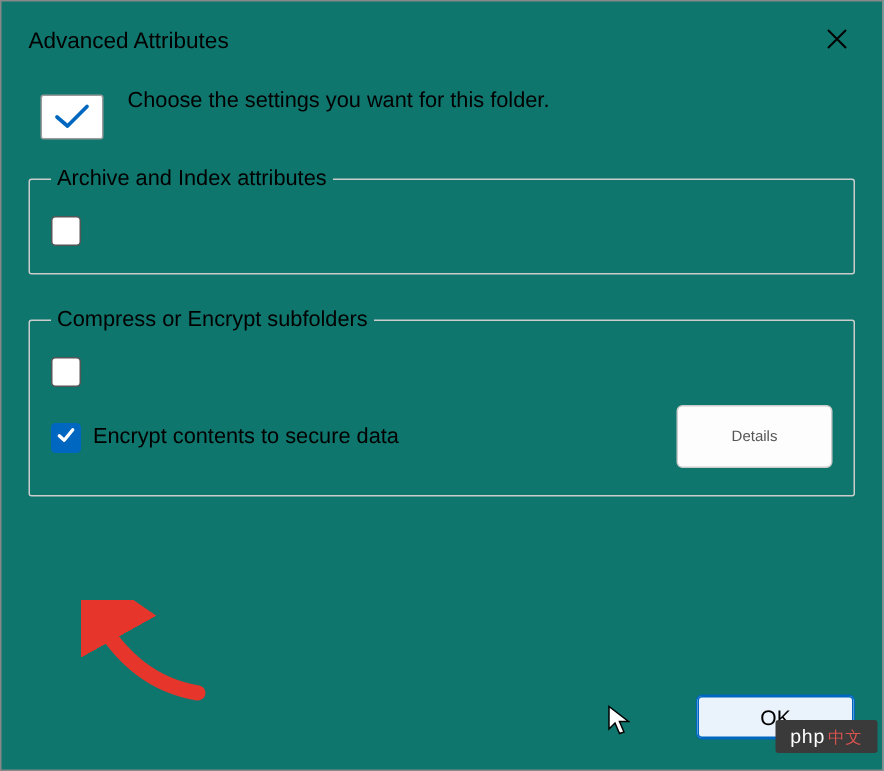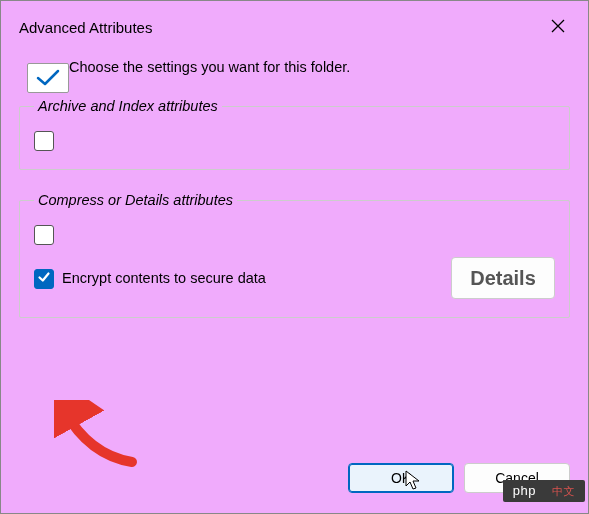--- a/index.html
+++ b/index.html
@@ -9,21 +9,21 @@
     color: #000;
     background: #fff;
     width: 589px;
     height: 514px;
     position: relative;
     overflow: hidden;
   }
   .dialog {
     width: 589px;
     height: 514px;
-    background: #f0abfc;
+    background: #0f766e;
     border: 1px solid #888;
     display: flex;
     flex-direction: column;
   }
   .titlebar {
     display: flex;
     align-items: center;
     justify-content: space-between;
     padding: 10px 14px 8px 18px;
   }
@@ -38,21 +38,22 @@
     justify-content: center;
     cursor: pointer;
   }
   .close-btn svg { width: 14px; height: 14px; }
   .content {
     padding: 6px 18px 0 18px;
     flex: 1;
   }
   .intro {
     display: flex;
-    margin-bottom: 5px;
+    gap: 16px;
+    margin-bottom: 18px;
     padding-left: 8px;
   }
   .intro-icon {
     width: 42px;
     height: 30px;
     border: 1px solid #999;
     border-radius: 2px;
     display: flex;
     align-items: center;
     justify-content: center;
@@ -65,21 +66,20 @@
   .intro-heading { margin-bottom: 4px; }
   fieldset {
     border: 1px solid #ccc;
     border-radius: 2px;
     padding: 16px 14px 18px 14px;
     margin-bottom: 22px;
   }
   legend {
     font-size: 14.5px;
     padding: 0 4px;
-    font-style: italic;
   }
   .check-row {
     display: flex;
     align-items: flex-start;
     gap: 8px;
     margin-bottom: 12px;
   }
   .check-row:last-child { margin-bottom: 0; }
   .chk {
     width: 20px;
@@ -110,27 +110,26 @@
     gap: 8px;
     justify-content: flex-end;
   }
   .details-btn {
     margin-left: auto;
     width: 104px;
     height: 42px;
     border: 1px solid #ccc;
     border-radius: 4px;
     background: #fdfdfd;
-    font-size: 20px;
+    font-size: 10px;
     color: #555;
     cursor: pointer;
     display: flex;
     align-items: center;
     justify-content: center;
-    font-weight: bold;
   }
   .footer {
     display: flex;
     justify-content: flex-end;
     gap: 10px;
     padding: 0 18px 20px 0;
   }
   .btn {
     width: 106px;
     height: 30px;
@@ -170,21 +169,21 @@
     bottom: 12px;
     background: #3a3a3a;
     color: #fff;
     font-family: Arial, sans-serif;
     font-size: 13px;
     padding: 3px 10px;
     border-radius: 2px;
     letter-spacing: 0.5px;
     pointer-events: none;
   }
-  .watermark .cn { color: #d9534f; font-size: 11px; margin-left: 16px; }
+  .watermark .cn { color: #d9534f; font-size: 11px; margin-left: 2px; }
 </style>
 </head>
 <body>
 
 <div class="dialog">
 
   <div class="titlebar">
     <div class="titlebar-title">Advanced Attributes</div>
     <div class="close-btn">
       <span>
@@ -211,21 +210,21 @@
     <fieldset>
       <legend>Archive and Index attributes</legend>
 
       <div class="check-row">
         <div class="chk"></div>
       </div>
 
     </fieldset>
 
     <fieldset>
-      <legend>Compress or Details attributes</legend>
+      <legend>Compress or Encrypt subfolders</legend>
 
       <div class="check-row">
         <div class="chk"></div>
       </div>
 
       <div class="check-row encrypt-row">
         <div class="chk checked">
           <span>
             <svg viewBox="0 0 14 14">
                 <path d="M2.5 7.5 L5.8 10.5 L11.5 3.5" stroke="#fff" stroke-width="2.2" fill="none" stroke-linecap="round" stroke-linejoin="round"></path>
@@ -234,21 +233,20 @@
         </div>
         <div class="chk-label">Encrypt contents to secure data</div>
         <div class="details-btn">Details</div>
       </div>
     </fieldset>
 
   </div>
 
   <div class="footer">
     <div class="btn primary">OK</div>
-    <div class="btn">Cancel</div>
   </div>
 
 </div>
 
 <svg class="arrow" viewBox="0 0 90 70">
   <defs>
     <marker id="ah" markerWidth="7" markerHeight="7" refX="2" refY="3.5" orient="auto">
       <polygon points="0 0, 7 3.5, 0 7" fill="#e6352b"></polygon>
     </marker>
   </defs>

